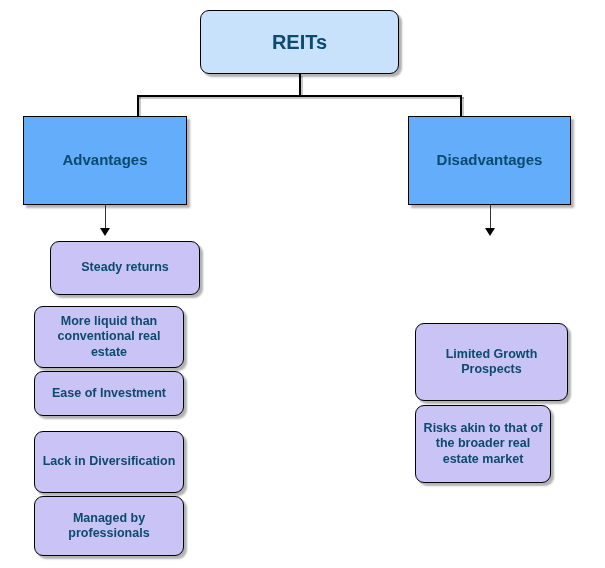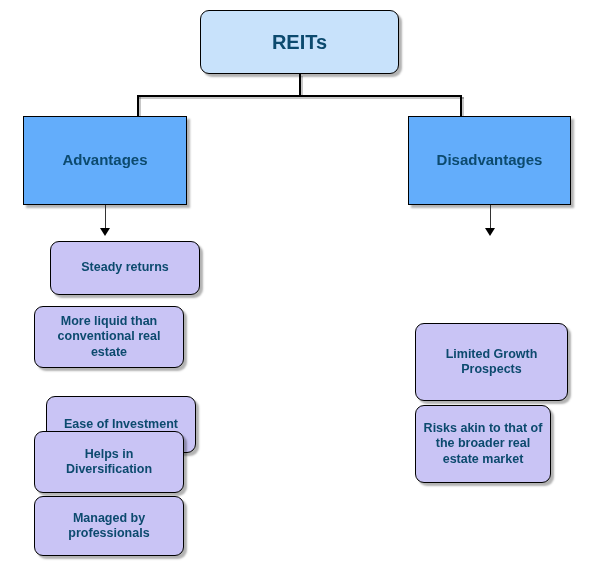--- a/index.html
+++ b/index.html
@@ -118,26 +118,26 @@
   <div class="arrow-head" style="left:100px; top:228px;"></div>
 
   <div class="node leaf" style="left:50px; top:241px; width:150px; height:54px;">
     <span>Steady returns</span>
   </div>
 
   <div class="node leaf" style="left:34px; top:306px; width:150px; height:62px;">
     <span>More liquid than conventional real estate</span>
   </div>
 
-  <div class="node leaf" style="left:46px; top:371px; width:150px; height:57px;margin-top:25px;">
+  <div class="node leaf" style="left:34px; top:371px; width:150px; height:45px;">
     <span>Ease of Investment</span>
   </div>
 
   <div class="node leaf" style="left:34px; top:431px; width:150px; height:62px;">
-    <span>Helps in Diversification</span>
+    <span>Lack in Diversification</span>
   </div>
 
   <div class="node leaf" style="left:34px; top:496px; width:150px; height:60px;">
     <span>Managed by professionals</span>
   </div>
 
   <div class="node branch" style="left:408px; top:116px; width:163px; height:89px;">
     <span>Disadvantages</span>
   </div>
 

